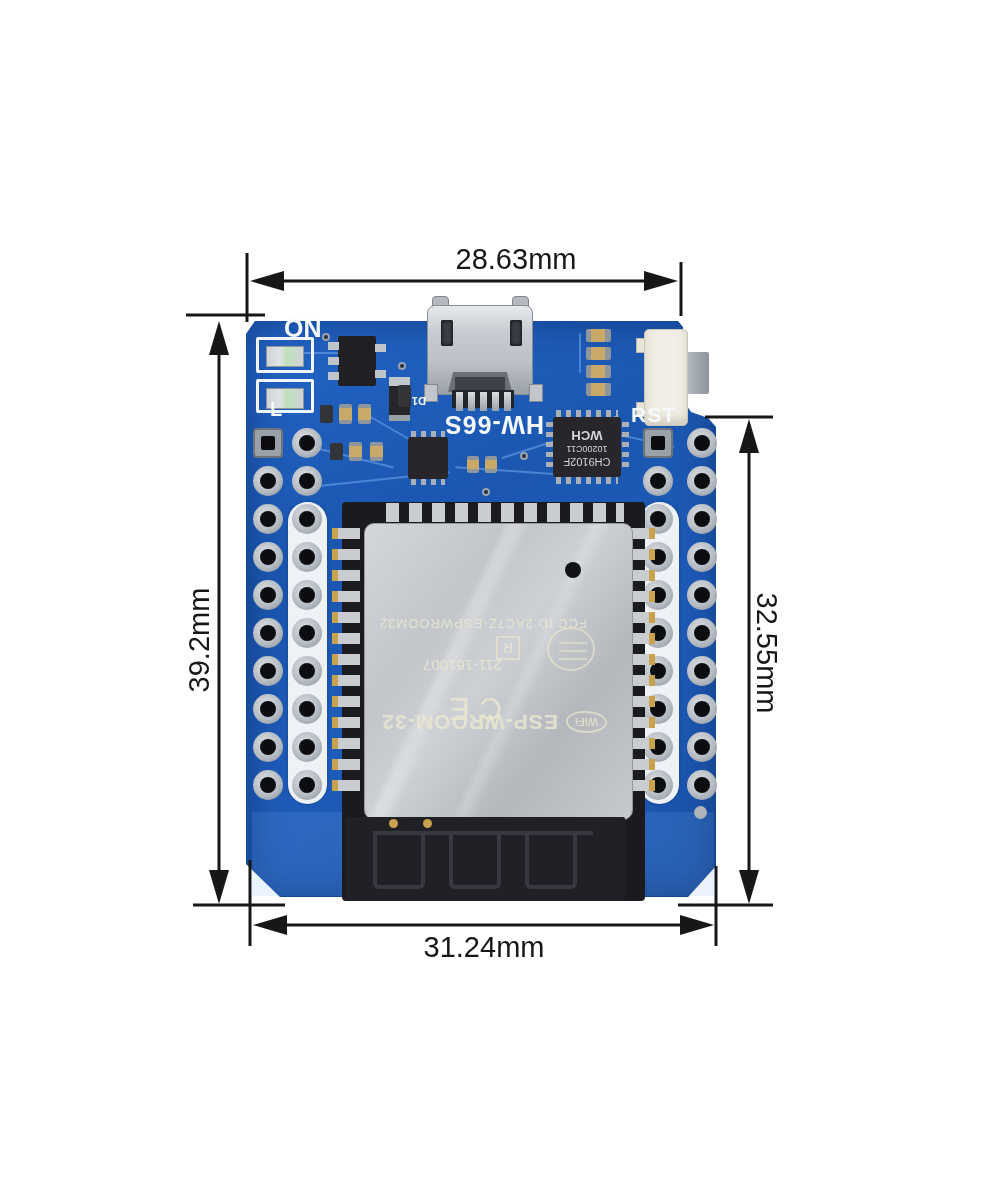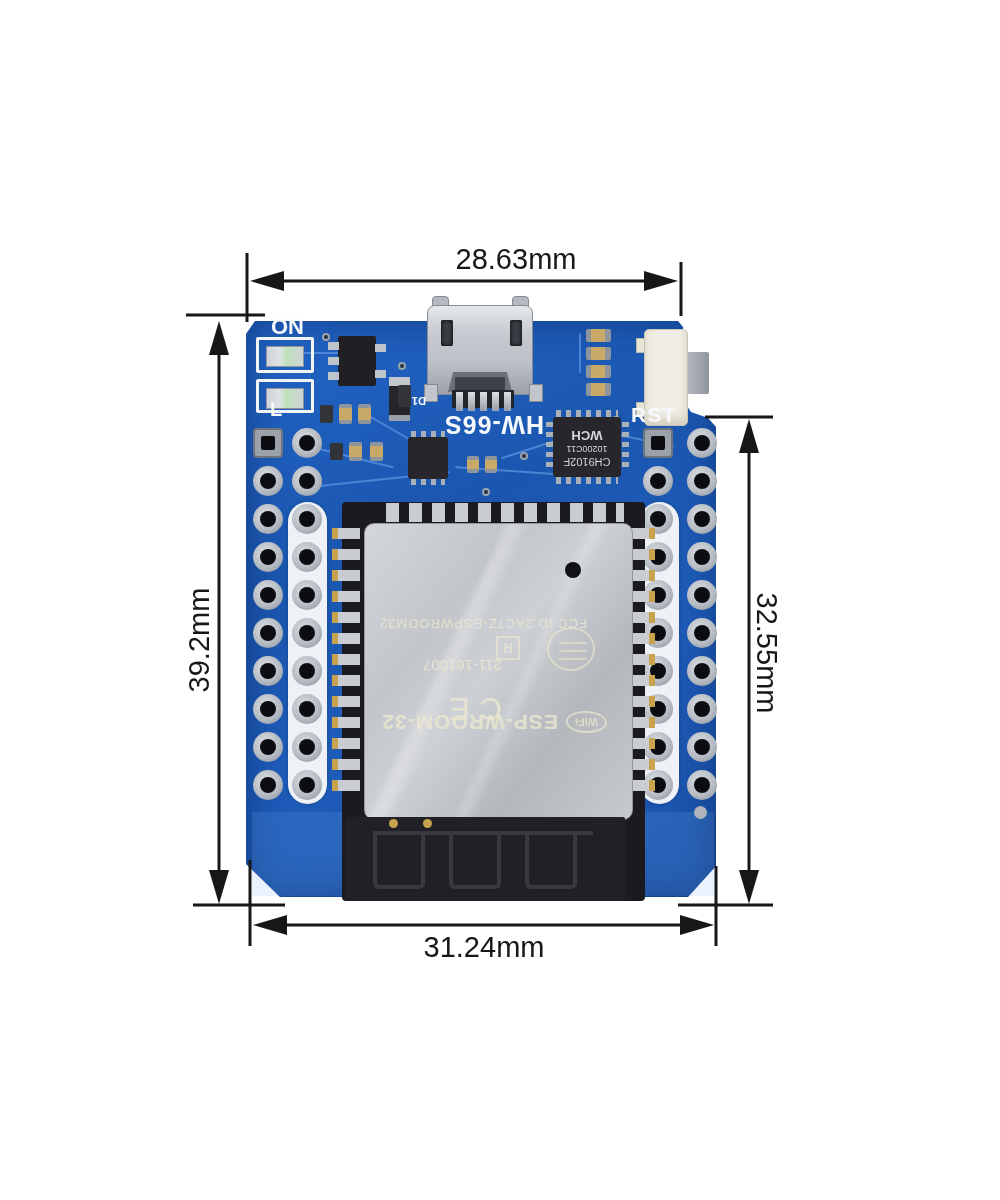--- a/index.html
+++ b/index.html
@@ -276,21 +276,21 @@
   <div class="darkbit" style="left:320px;top:405px;width:13px;height:18px;"></div>
   <div class="passive v" style="left:339px;top:404px;width:13px;height:20px;"></div>
   <div class="passive v" style="left:358px;top:404px;width:13px;height:20px;"></div>
   <div class="darkbit" style="left:330px;top:443px;width:13px;height:17px;"></div>
   <div class="passive v" style="left:349px;top:442px;width:13px;height:19px;"></div>
   <div class="passive v" style="left:370px;top:442px;width:13px;height:19px;"></div>
   <div class="passive v" style="left:467px;top:456px;width:12px;height:17px;"></div>
   <div class="passive v" style="left:485px;top:456px;width:12px;height:17px;"></div>
   <div class="darkbit" style="left:398px;top:385px;width:13px;height:22px;"></div>
 
-  <span class="silk" style="left:271px;top:314px;font-size:22px;">ON</span>
+  <span class="silk" style="left:284px;top:314px;font-size:25px;">ON</span>
   <span class="silk" style="left:270px;top:398px;font-size:20px;">L</span>
   <span class="silk rot180" style="left:444px;top:410px;font-size:25px;letter-spacing:1px;">HW-66S</span>
   <span class="silk rot180" style="left:412px;top:395px;font-size:11px;">D1</span>
   <span class="silk" style="left:631px;top:403px;font-size:21px;letter-spacing:1px;">RST</span>
 
   <svg class="dims" width="1000" height="1200" viewBox="0 0 1000 1200">
     <g stroke="#171717" stroke-width="3" fill="#171717">
 
       <line x1="247" y1="253" x2="247" y2="322"></line>
       <line x1="681" y1="262" x2="681" y2="316"></line>

